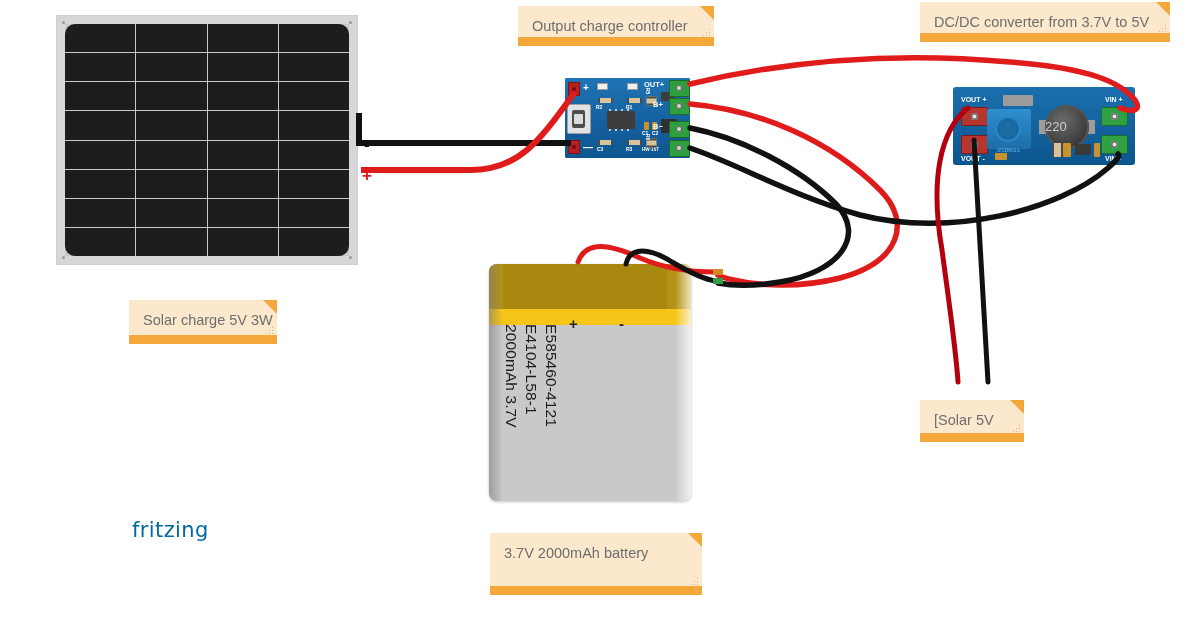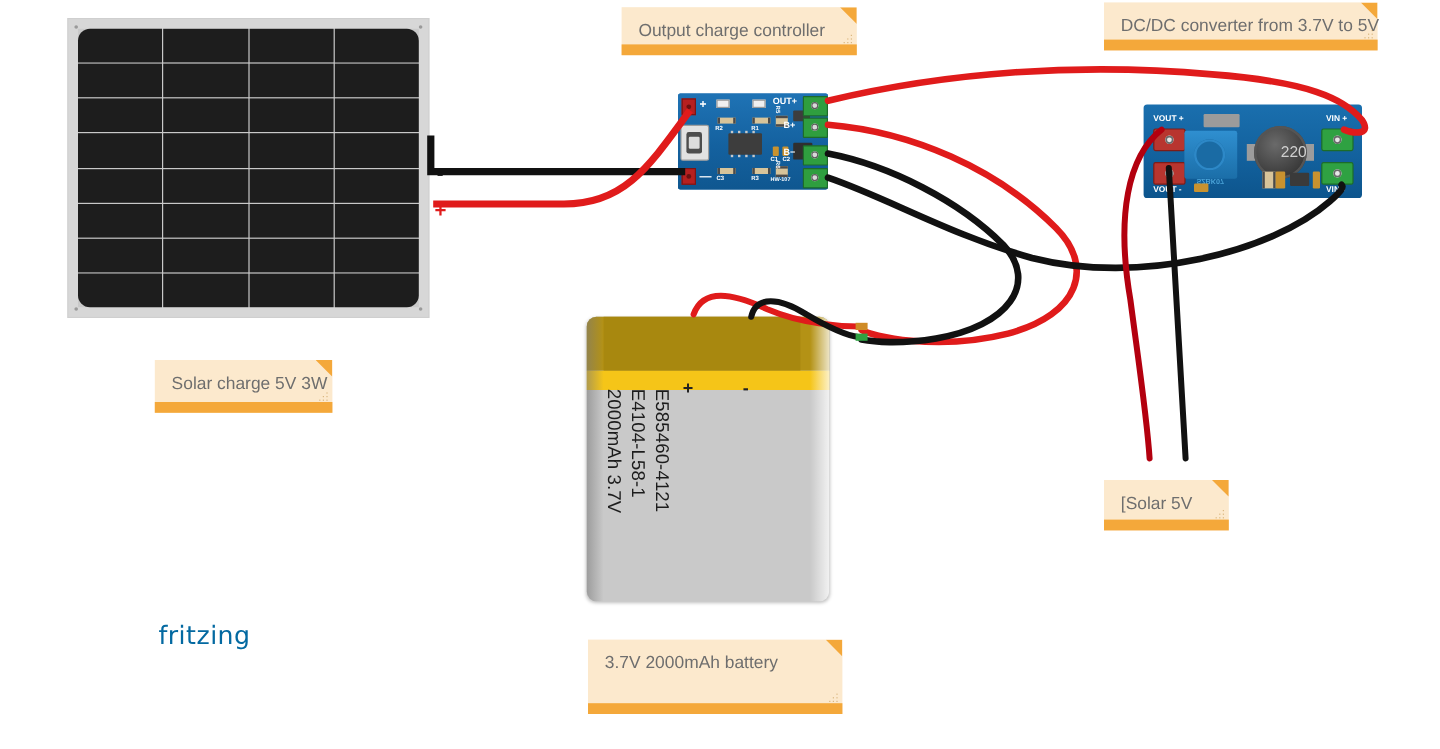--- a/index.html
+++ b/index.html
@@ -219,21 +219,21 @@
   .dc-label {
     position:absolute;color:#fff;font-size:7px;font-weight:bold;white-space:nowrap;line-height:1;
     font-family:"Liberation Sans", sans-serif;
   }
   .dc-inductor {
     position:absolute;left:92px;top:18px;width:44px;height:44px;border-radius:50%;
     background: radial-gradient(circle at 40% 35%, #6a6a6a, #3a3a3a 70%);
     box-shadow: inset 0 0 0 2px #555;
   }
   .dc-inductor span{
-    position:absolute;left:0;right:0;top:14px;text-align:right;color:#cfcfcf;font-size:13px;
+    position:absolute;left:0;right:0;top:14px;text-align:left;color:#cfcfcf;font-size:13px;
     font-family:"Liberation Sans", sans-serif;
   }
   .dc-ind-tab{position:absolute;width:9px;height:14px;background:#9c9c9c;top:33px;}
   .dc-pot {
     position:absolute;left:34px;top:22px;width:44px;height:40px;
     background: linear-gradient(180deg,#2f8fd0,#1b6ea8);
     border-radius:2px;
   }
   .dc-pot:before{
     content:"";position:absolute;left:8px;top:7px;width:26px;height:26px;border-radius:50%;
@@ -534,21 +534,21 @@
     <div class="note-grip">
       <i style="left:6px;top:0;"></i>
         <i style="left:3px;top:3px;"></i>
         <i style="left:6px;top:3px;"></i>
       <i style="left:0;top:6px;"></i>
         <i style="left:3px;top:6px;"></i>
         <i style="left:6px;top:6px;"></i>
     </div>
   </div>
 
-  <div class="note" style="left:920px;top:2px;width:228px;height:40px;">
+  <div class="note" style="left:920px;top:2px;width:250px;height:40px;">
     <div class="note-fold"></div>
     <div class="note-text">DC/DC converter from 3.7V to 5V</div>
     <div class="note-bar"></div>
     <div class="note-grip">
       <i style="left:6px;top:0;"></i>
         <i style="left:3px;top:3px;"></i>
         <i style="left:6px;top:3px;"></i>
       <i style="left:0;top:6px;"></i>
         <i style="left:3px;top:6px;"></i>
         <i style="left:6px;top:6px;"></i>

